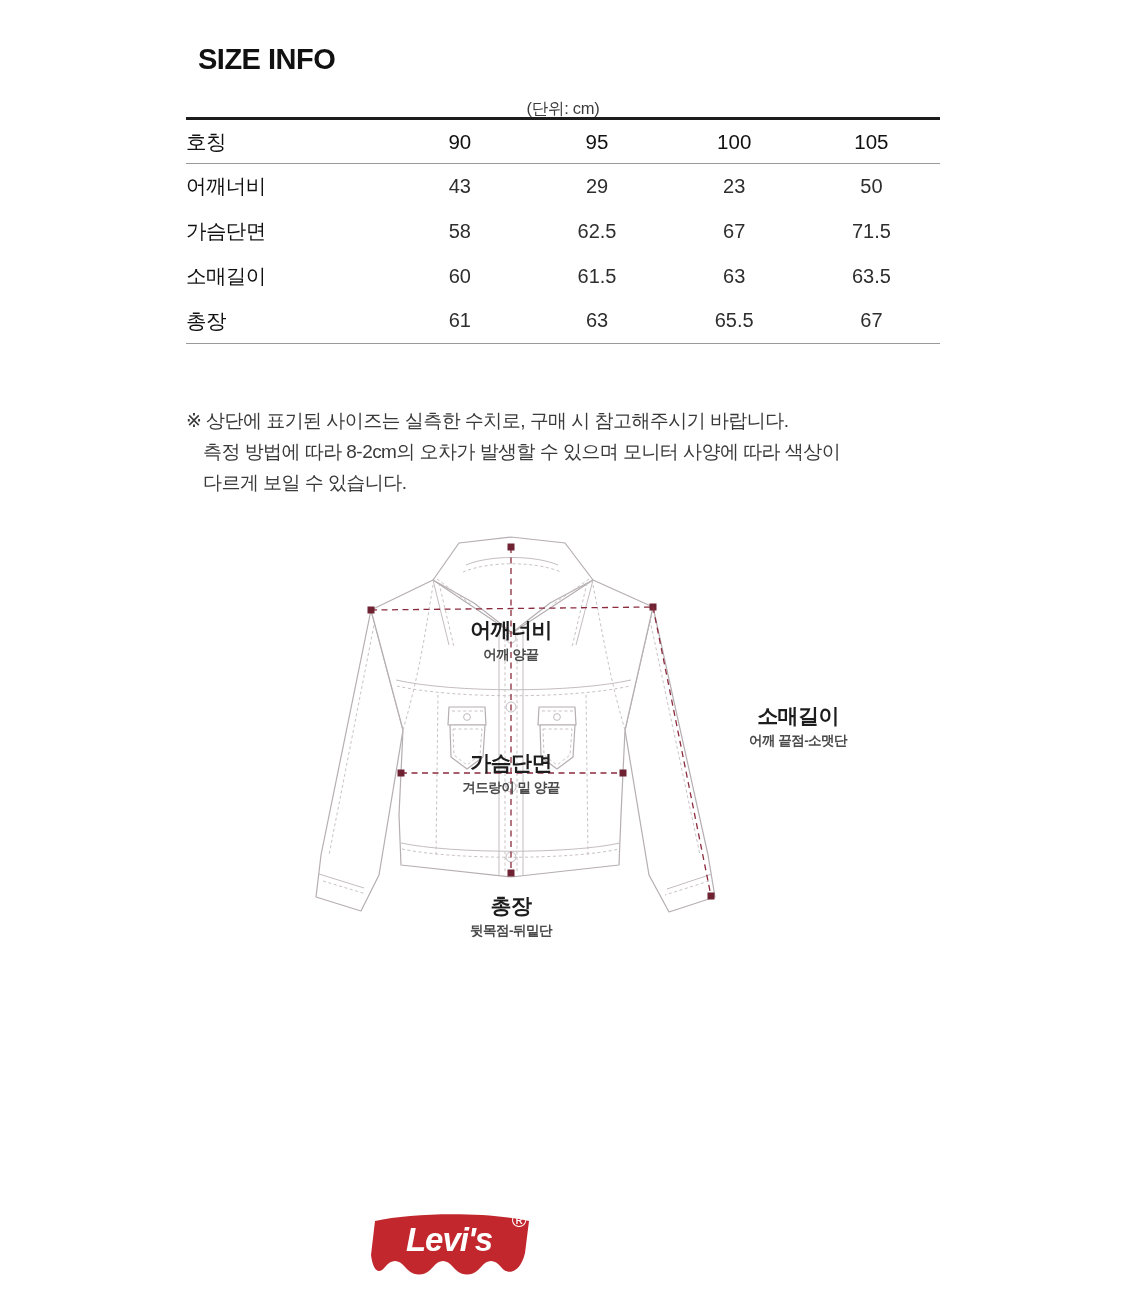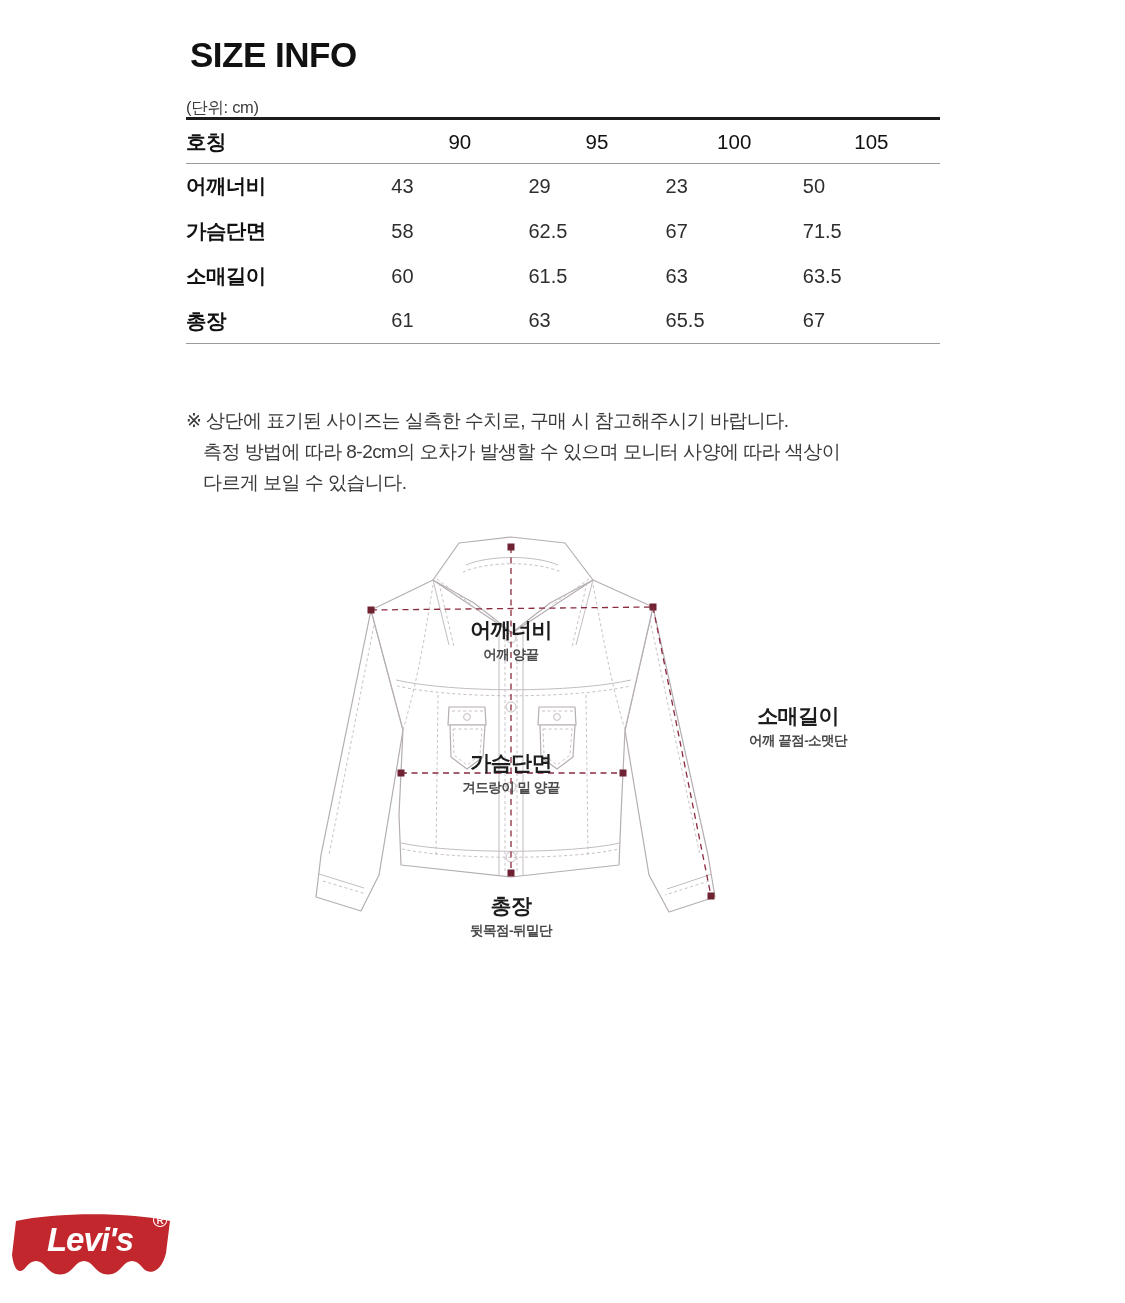--- a/index.html
+++ b/index.html
@@ -26,29 +26,29 @@
   }
 
   
   .header-block {
     position: absolute;
     left: 186px;
     top: 32px;
     width: 754px;
   }
   .page-title {
-    font-size: 35px;
+    font-size: 29px;
     font-weight: 700;
     letter-spacing: -0.5px;
     color: #111111;
-    margin: 4px;
+    margin: 12px;
     line-height: 1.1;
   }
   .unit-note {
-    text-align: left;
+    text-align: center;
     font-size: 16.5px;
     color: #3c3c3c;
     margin-top: 22px;
     letter-spacing: -0.3px;
   }
 
   
   .size-table-wrap {
     position: absolute;
     left: 186px;
@@ -72,33 +72,33 @@
     padding: 0;
     height: 45px;
     vertical-align: middle;
   }
   .col-label { width: 205px; }
   .col-val { width: 137px; }
 
   th.th-label, td.td-label {
     text-align: left;
     font-size: 20.5px;
-    font-weight: 700;
+    font-weight: 400;
     color: #111111;
     letter-spacing: -0.6px;
     padding-left: 2px;
   }
   th.th-val {
     text-align: center;
     font-size: 20.5px;
     font-weight: 400;
     color: #111111;
   }
   td.td-val {
-    text-align: left;
+    text-align: center;
     font-size: 20px;
     font-weight: 400;
     color: #2e2e2e;
   }
 
   
   .disclaimer {
     position: absolute;
     left: 186px;
     top: 406px;
@@ -135,20 +135,21 @@
     fill: #4a4a4a;
     letter-spacing: -0.5px;
   }
 
   
   .logo-wrap {
     position: absolute;
     left: 0;
     top: 1205px;
     width: 904px;
+    text-align: center;
   }
   .logo-svg { display: inline-block; }
 </style>
 </head>
 <body>
 
 <div class="page">
 
   <div class="header-block">
     <h1 class="page-title">SIZE INFO</h1>

